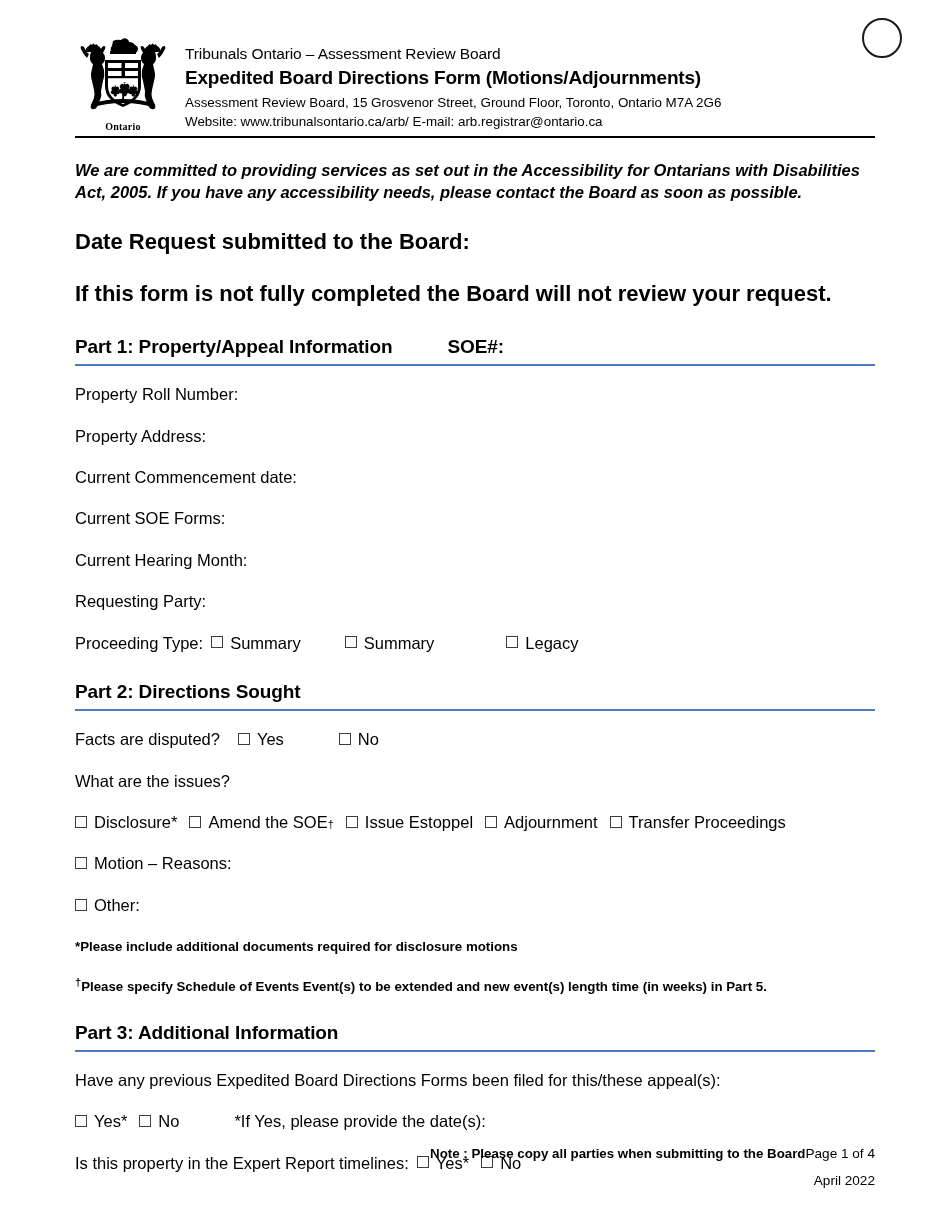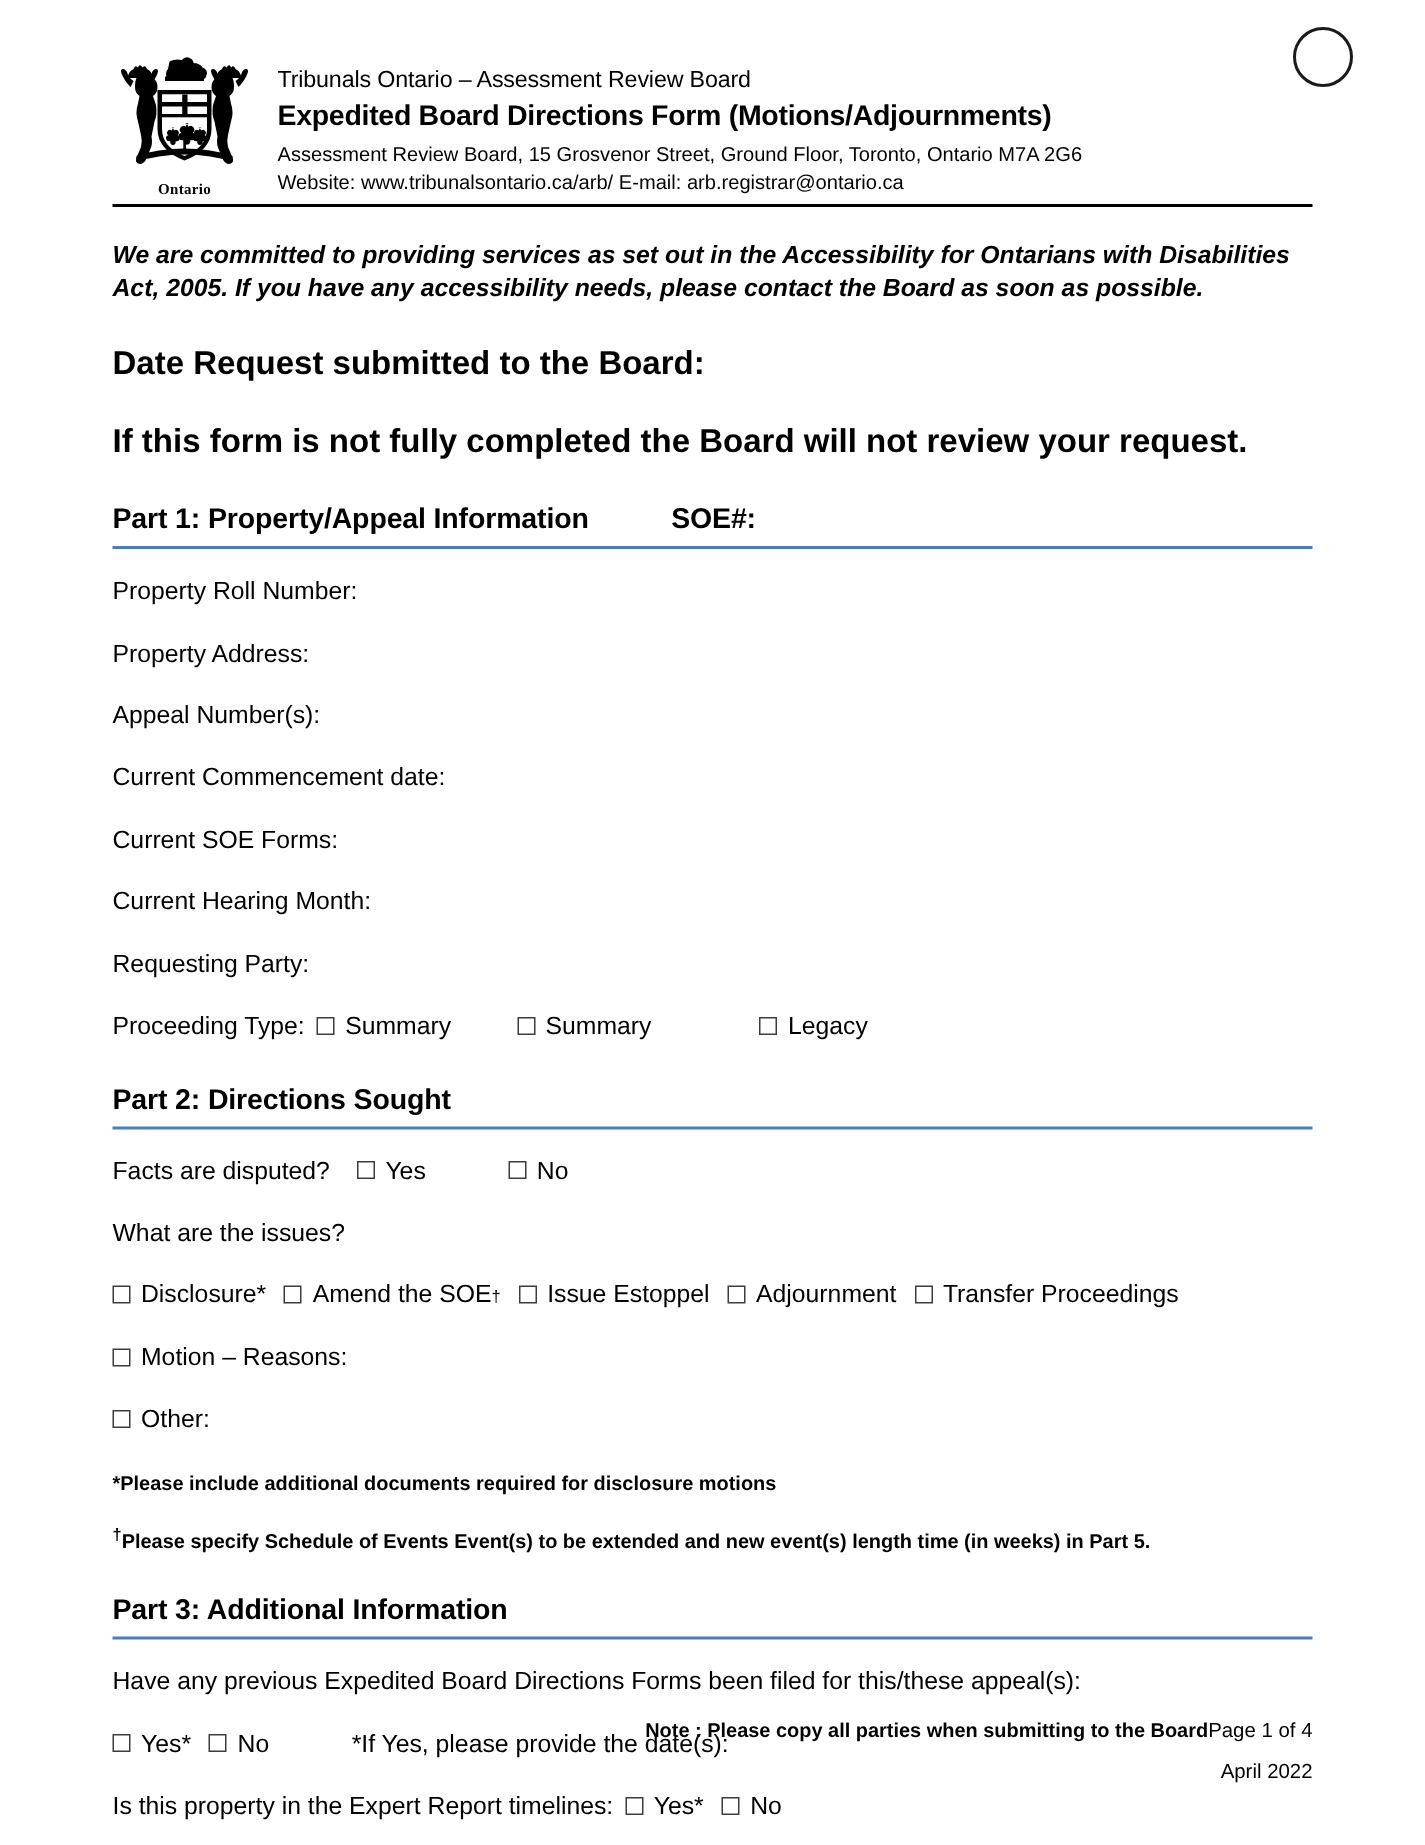--- a/index.html
+++ b/index.html
@@ -260,23 +260,20 @@
   </div>
   <div class="section-rule"></div>
 
   <div class="field-row first">
     <span>Property Roll Number:</span>
   </div>
   <div class="field-row">
     <span>Property Address:</span>
   </div>
   <div class="field-row">
-    <span>Appeal Number(s):</span>
-  </div>
-  <div class="field-row">
     <span>Current Commencement date:</span>
   </div>
   <div class="field-row">
     <span>Current SOE Forms:</span>
   </div>
   <div class="field-row">
     <span>Current Hearing Month:</span>
   </div>
   <div class="field-row">
     <span>Requesting Party:</span>

